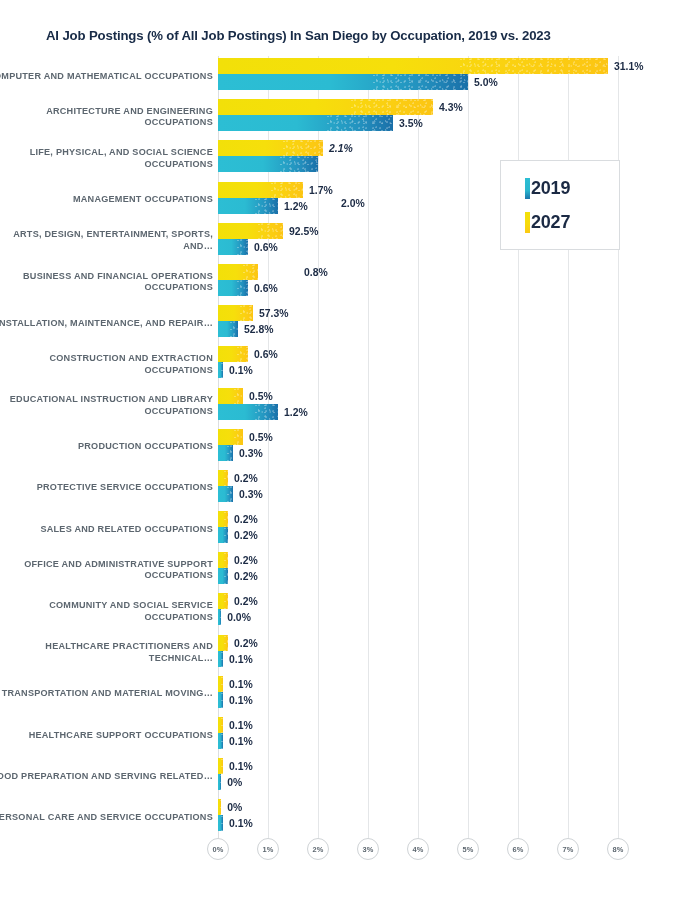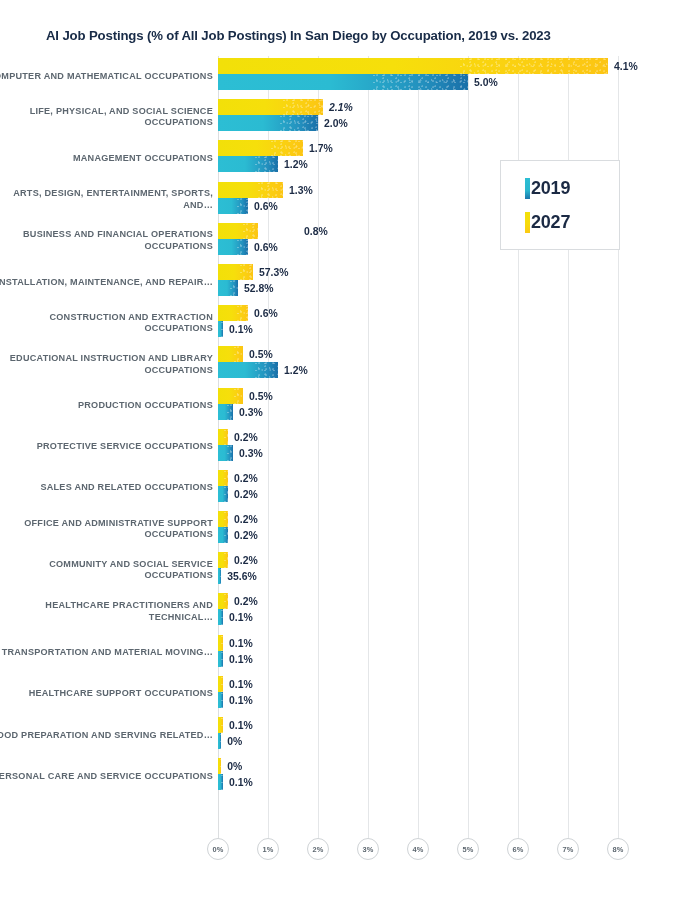--- a/index.html
+++ b/index.html
@@ -117,44 +117,61 @@
         <div class="gridline" style="left: 618px;"></div>
       </div>
     <div class="rows" id="rows">
         <div class="row">
           <div class="row-label">COMPUTER AND MATHEMATICAL OCCUPATIONS</div>
           <div class="bars">
             <div class="barline b2023">
               <div class="bar y2023" style="width: 390px;">
                 <span class="speck"></span>
               </div>
-              <span class="val" style="left: 396px;">4.1%</span>
+              <span class="val" style="left: 396px;">31.1%</span>
             </div>
             <div class="barline b2019">
               <div class="bar y2019" style="width: 250px;">
                 <span class="speck"></span>
               </div>
               <span class="val" style="left: 256px;">5.0%</span>
             </div>
           </div>
         </div>
         <div class="row">
+          <div class="row-label">ARCHITECTURE AND ENGINEERING OCCUPATIONS</div>
+          <div class="bars">
+            <div class="barline b2023">
+              <div class="bar y2023" style="width: 215px;">
+                <span class="speck"></span>
+              </div>
+              <span class="val" style="left: 221px;">4.3%</span>
+            </div>
+            <div class="barline b2019">
+              <div class="bar y2019" style="width: 175px;">
+                <span class="speck"></span>
+              </div>
+              <span class="val" style="left: 181px;">3.5%</span>
+            </div>
+          </div>
+        </div>
+        <div class="row">
           <div class="row-label">LIFE, PHYSICAL, AND SOCIAL SCIENCE OCCUPATIONS</div>
           <div class="bars">
             <div class="barline b2023">
               <div class="bar y2023" style="width: 105px;">
                 <span class="speck"></span>
               </div>
               <span class="val" style="left: 111px; font-style: italic;">2.1%</span>
             </div>
             <div class="barline b2019">
               <div class="bar y2019" style="width: 100px;">
                 <span class="speck"></span>
               </div>
-              <span class="val" style="left: 106px;">2.0%</span>
+              <span class="val" style="left: 123px; margin-top: 39px;">2.0%</span>
             </div>
           </div>
         </div>
         <div class="row">
           <div class="row-label">MANAGEMENT OCCUPATIONS</div>
           <div class="bars">
             <div class="barline b2023">
               <div class="bar y2023" style="width: 85px;">
                 <span class="speck"></span>
               </div>
@@ -168,21 +185,21 @@
             </div>
           </div>
         </div>
         <div class="row">
           <div class="row-label">ARTS, DESIGN, ENTERTAINMENT, SPORTS, AND…</div>
           <div class="bars">
             <div class="barline b2023">
               <div class="bar y2023" style="width: 65px;">
                 <span class="speck"></span>
               </div>
-              <span class="val" style="left: 71px;">1.3%</span>
+              <span class="val" style="left: 71px;">92.5%</span>
             </div>
             <div class="barline b2019">
               <div class="bar y2019" style="width: 30px;">
                 <span class="speck"></span>
               </div>
               <span class="val" style="left: 36px;">0.6%</span>
             </div>
           </div>
         </div>
         <div class="row">
@@ -327,21 +344,21 @@
             <div class="barline b2023">
               <div class="bar y2023" style="width: 10px;">
                 <span class="speck"></span>
               </div>
               <span class="val" style="left: 16px;">0.2%</span>
             </div>
             <div class="barline b2019">
               <div class="bar y2019" style="width: 3.2px;">
                 <span class="speck"></span>
               </div>
-              <span class="val" style="left: 9.2px;">35.6%</span>
+              <span class="val" style="left: 9.2px;">0.0%</span>
             </div>
           </div>
         </div>
         <div class="row">
           <div class="row-label">HEALTHCARE PRACTITIONERS AND TECHNICAL…</div>
           <div class="bars">
             <div class="barline b2023">
               <div class="bar y2023" style="width: 10px;">
                 <span class="speck"></span>
               </div>

